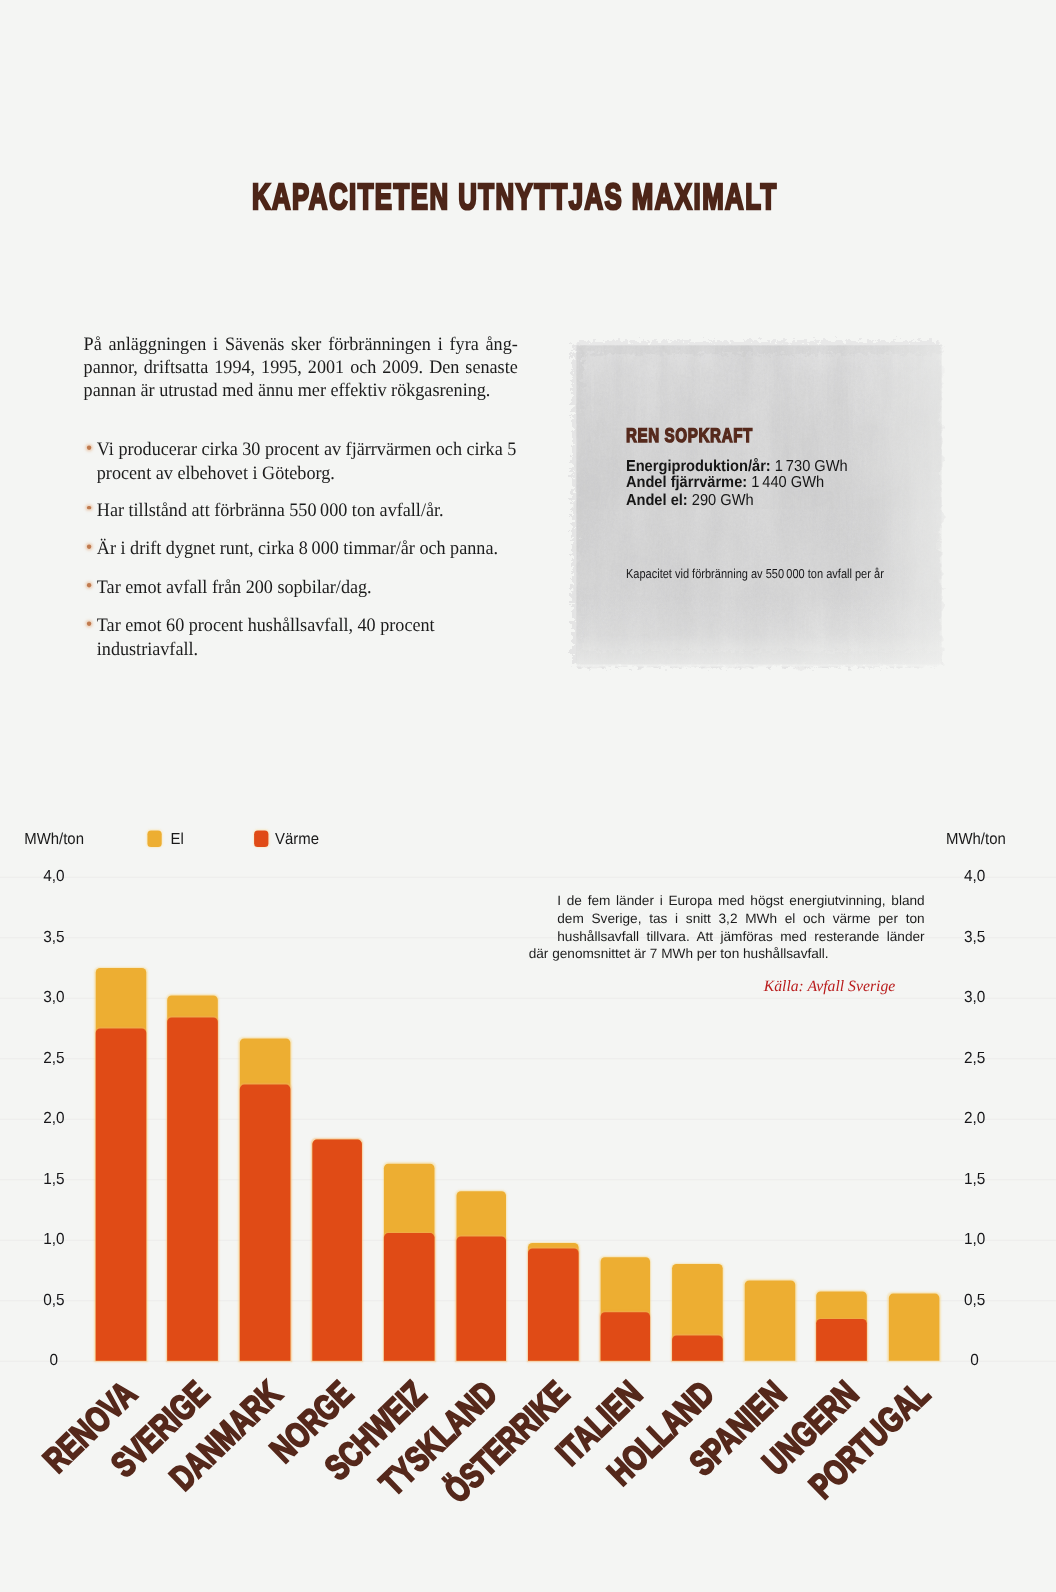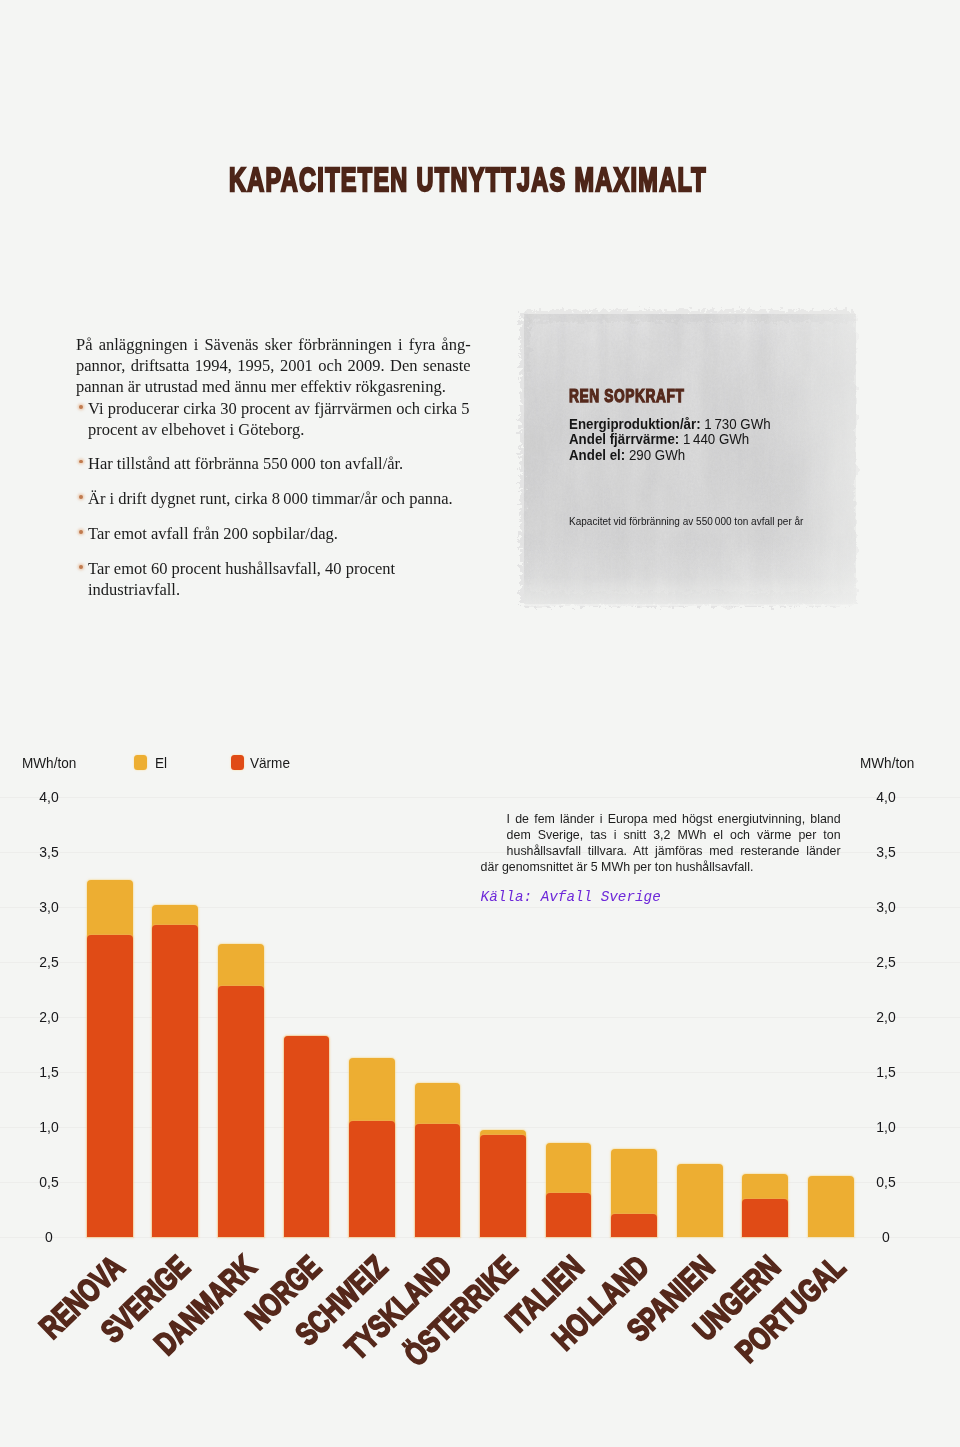--- a/index.html
+++ b/index.html
@@ -12,21 +12,21 @@
     font-family:"Liberation Sans",sans-serif;
     font-weight:bold; font-size:33.2px; line-height:33.2px;
     letter-spacing:1.9px; color:#4d2518;
     transform:scaleX(0.706); transform-origin:left top;
     -webkit-text-stroke:2.3px #4d2518; paint-order:stroke fill;
     white-space:nowrap;
   }
 
   
   .left-col{position:absolute;left:76.0px;top:0px;width:400px;}
-  .intro{margin:0;position:absolute;left:0;top:334px;width:400px;}
+  .intro{margin:0;position:absolute;left:0;top:302px;width:400px;}
   .iline, .bline{
     display:block;
     font-family:"Liberation Serif",serif;
     font-size:17.3px; line-height:21.2px; color:#1c1c1c;
     white-space:nowrap; transform:scaleX(0.9545); transform-origin:left center;
   }
   .iline.j{ width:413.5px; text-align:justify; text-align-last:justify; white-space:normal; }
   .bullets{list-style:none;margin:0;padding:0;position:absolute;left:0;top:0;width:400px;}
   .bullets li{position:absolute;left:12.2px;}
   .bullets li:nth-child(1){top:398px;}
@@ -98,22 +98,22 @@
   }
   .note{
     position:absolute;left:480.6px;top:810.5px;width:340px;
   }
   .nline{
     display:block;font-family:"Liberation Sans",sans-serif;font-size:12.4px;line-height:16.3px;
     color:#1d1d1d;white-space:nowrap;
   }
   .nline.j{width:334px;text-align:justify;text-align-last:justify;white-space:normal;padding-left:26px;}
   .source{
-    position:absolute;left:480.6px;top:889.4px;width:333.3px;
-    font-family:Liberation Mono, monospace;font-style:italic;font-size:14.3px;color:#6d28d9;
+    position:absolute;left:480.6px;top:889.4px;width:333.3px;text-align:right;
+    font-family:Liberation Serif, serif;font-style:italic;font-size:14.3px;color:#b91c1c;
   }
 </style>
 </head>
 <body>
 
 <div class="page">
 
   <h1 class="title">KAPACITETEN UTNYTTJAS MAXIMALT</h1>
 
   <div class="left-col">
@@ -347,18 +347,18 @@
           </div>
           <div class="xlab-anchor" style="left: 850.84px; top: 1273px;">
             <div class="xlab">PORTUGAL</div>
           </div>
         </div>
     </div>
     <div class="note">
       <span class="nline j">I de fem länder i Europa med högst energiutvinning, bland</span>
       <span class="nline j">dem Sverige, tas i snitt 3,2 MWh el och värme per ton</span>
       <span class="nline j">hushållsavfall tillvara. Att jämföras med resterande länder</span>
-      <span class="nline">där genomsnittet är 5 MWh per ton hushållsavfall.</span>
+      <span class="nline">där genomsnittet är 7 MWh per ton hushållsavfall.</span>
     </div>
     <div class="source">Källa: Avfall Sverige</div>
   </div>
 
 </div>
 
 </body></html>

